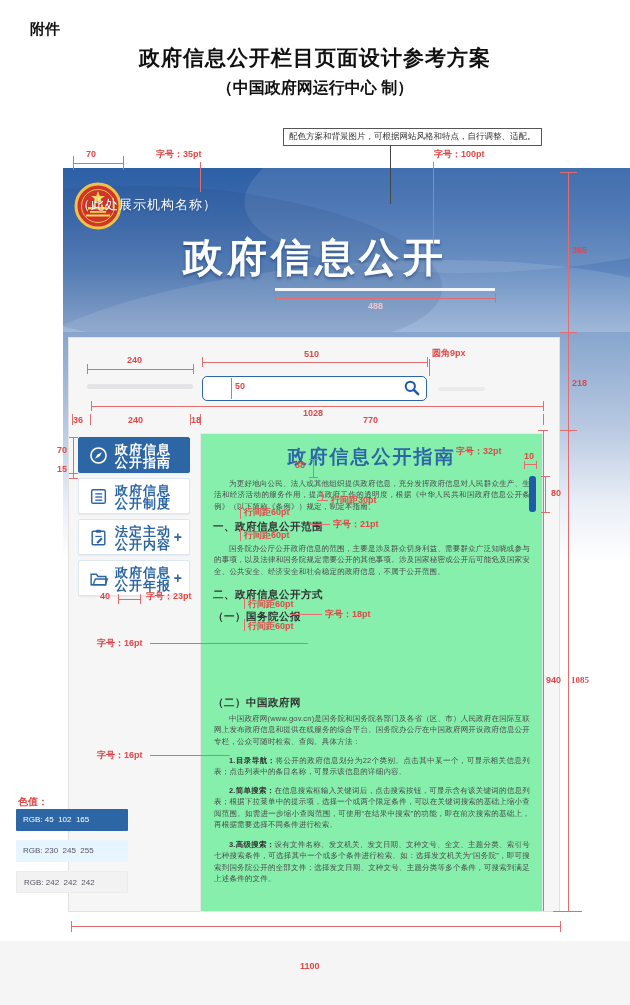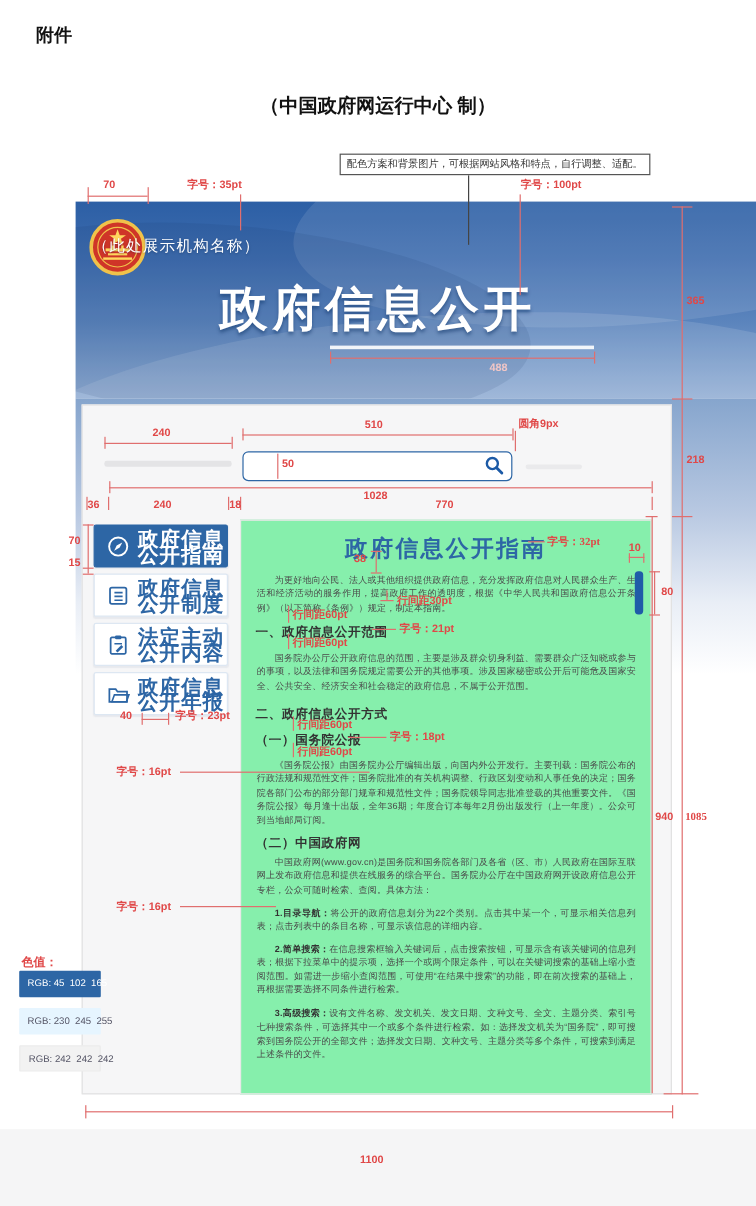--- a/index.html
+++ b/index.html
@@ -31,54 +31,55 @@
   .card{position:absolute;left:68px;top:337px;width:492px;height:575px;background:#f6f6f7;border:1px solid #e2e2e2;box-sizing:border-box;z-index:6;}
   .gbar{position:absolute;background:#e4e4e6;border-radius:2px;z-index:7;}
   .searchbox{position:absolute;left:202px;top:376px;width:225px;height:25px;background:#fff;border:1.5px solid #2d66a5;border-radius:5px;box-sizing:border-box;z-index:7;}
   .searchbox input{position:absolute;left:8px;top:1px;width:185px;height:19px;border:none;outline:none;font-size:10px;background:transparent;}
   .mag{position:absolute;right:6px;top:3px;width:16px;height:16px;}
 
   
   .sb-item{position:absolute;left:78px;width:112px;height:36px;background:#fff;border:1px solid #dde7f2;border-radius:2px;box-sizing:border-box;cursor:pointer;z-index:8;box-shadow:0 1px 1px rgba(120,140,170,.12);}
   .sb-item.active{background:#2d66a5;border-color:#2d66a5;}
   .sb-ic{position:absolute;left:9px;top:7px;width:21px;height:21px;}
-  .sb-tx{position:absolute;left:36px;top:5px;font-size:17px;font-weight:bold;color:#2d66a5;line-height:13px;letter-spacing:1px;}
+  .sb-tx{position:absolute;left:36px;top:5px;font-size:13px;font-weight:bold;color:#2d66a5;line-height:13px;letter-spacing:1px;}
   .sb-item.active .sb-tx{color:#fff;}
   .sb-plus{position:absolute;right:7px;top:9px;font-size:14px;font-weight:bold;color:#2d66a5;line-height:16px;}
 
   
   .panel{position:absolute;left:200px;top:433px;width:343px;height:479px;background:#86efac;border:1px solid #e8e8e8;box-sizing:border-box;z-index:7;}
   .c-title{position:absolute;left:0;width:100%;top:10px;text-align:center;color:#2d66a5;font-size:19px;font-weight:bold;letter-spacing:2px;}
   .para{position:absolute;left:13px;width:316px;font-size:7.5px;line-height:11.4px;color:#4a4a4a;text-align:justify;text-indent:2em;letter-spacing:.2px;}
   .hdg{position:absolute;left:12px;font-size:10.5px;font-weight:bold;color:#333;letter-spacing:.5px;}
   .lead{font-weight:bold;color:#333;}
   .scrollbar{position:absolute;left:529px;top:476px;width:7px;height:36px;background:#1f5ba8;border-radius:3px;z-index:9;cursor:grab;}
 
   
   .lg-title{position:absolute;left:18px;top:795px;color:#e04848;font-size:10px;font-weight:bold;z-index:9;}
-  .sw{position:absolute;left:16px;width:68px;height:22px;border-radius:1px;font-size:8px;line-height:22px;padding-left:7px;white-space:pre;z-index:9;box-sizing:border-box;}
+  .sw{position:absolute;left:16px;width:112px;height:22px;border-radius:1px;font-size:8px;line-height:22px;padding-left:7px;white-space:pre;z-index:9;box-sizing:border-box;}
   .sw1{color:#fff;}
   .sw2{color:#556;}
   .sw3{color:#556;border:1px solid #ececec;}
 
   .strip{position:absolute;left:0;top:941px;width:630px;height:64px;background:#f5f5f6;}
 
   
   .rl{position:absolute;color:#e04848;font-size:9px;font-weight:bold;white-space:nowrap;line-height:1;z-index:20;}
   .rl.lt{color:#f0c6c6;}
   .hl{position:absolute;height:1px;background:#e06e6e;z-index:20;}
   .vl{position:absolute;width:1px;background:#e06e6e;z-index:20;}
   .vl.bk{background:#444;}
 </style>
 </head>
 <body>
 
 <div class="page">
 
   <div class="att">附件</div>
+  <div class="doc-title">政府信息公开栏目页面设计参考方案</div>
   <div class="doc-sub">（中国政府网运行中心 制）</div>
 
   <div class="hdr">
     <div class="wave1"></div>
     <div class="wave2"></div>
     <div class="wave3"></div>
   </div>
   <div class="fade"></div>
 
   <svg class="emblem" style="position:absolute;left:74px;top:182px;z-index:5;" width="48" height="48" viewBox="0 0 48 48">
@@ -142,21 +143,20 @@
     <span class="sb-plus">+</span>
   </div>
 
   <div class="panel">
     <div class="c-title">政府信息公开指南</div>
     <div class="para" style="top:44px;">为更好地向公民、法人或其他组织提供政府信息，充分发挥政府信息对人民群众生产、生活和经济活动的服务作用，提高政府工作的透明度，根据《中华人民共和国政府信息公开条例》（以下简称《条例》）规定，制定本指南。</div>
     <div class="hdg" style="top:86px;">一、政府信息公开范围</div>
     <div class="para" style="top:109px;">国务院办公厅公开政府信息的范围，主要是涉及群众切身利益、需要群众广泛知晓或参与的事项，以及法律和国务院规定需要公开的其他事项。涉及国家秘密或公开后可能危及国家安全、公共安全、经济安全和社会稳定的政府信息，不属于公开范围。</div>
     <div class="hdg" style="top:154px;">二、政府信息公开方式</div>
     <div class="hdg" style="top:176px;">（一）国务院公报</div>
-    <div class="para" style="top:198px;">《国务院公报》由国务院办公厅编辑出版，向国内外公开发行。主要刊载：国务院公布的行政法规和规范性文件；国务院批准的有关机构调整、行政区划变动和人事任免的决定；国务院各部门公布的部分部门规章和规范性文件；国务院领导同志批准登载的其他重要文件。《国务院公报》每月逢十出版，全年36期；年度合订本每年2月份出版发行（上一年度）。公众可到当地邮局订阅。</div>
     <div class="hdg" style="top:262px;">（二）中国政府网</div>
     <div class="para" style="top:279px;">中国政府网(www.gov.cn)是国务院和国务院各部门及各省（区、市）人民政府在国际互联网上发布政府信息和提供在线服务的综合平台。国务院办公厅在中国政府网开设政府信息公开专栏，公众可随时检索、查阅。具体方法：</div>
     <div class="para" style="top:321px;"><span class="lead">1.目录导航：</span><span>将公开的政府信息划分为22个类别。点击其中某一个，可显示相关信息列表；点击列表中的条目名称，可显示该信息的详细内容。</span></div>
     <div class="para" style="top:351px;"><span class="lead">2.简单搜索：</span><span>在信息搜索框输入关键词后，点击搜索按钮，可显示含有该关键词的信息列表；根据下拉菜单中的提示项，选择一个或两个限定条件，可以在关键词搜索的基础上缩小查阅范围。如需进一步缩小查阅范围，可使用“在结果中搜索”的功能，即在前次搜索的基础上，再根据需要选择不同条件进行检索。</span></div>
     <div class="para" style="top:405px;"><span class="lead">3.高级搜索：</span><span>设有文件名称、发文机关、发文日期、文种文号、全文、主题分类、索引号七种搜索条件，可选择其中一个或多个条件进行检索。如：选择发文机关为“国务院”，即可搜索到国务院公开的全部文件；选择发文日期、文种文号、主题分类等多个条件，可搜索到满足上述条件的文件。</span></div>
   </div>
   <div class="scrollbar"></div>
 
   <div class="lg-title">色值：</div>
   <div class="sw sw1" style="top: 809px; background: rgb(45, 102, 165);">RGB: 45  102  165</div>
@@ -185,21 +185,21 @@
   <b class="rl" style="left:572px;top:246px;">365</b>
   <b class="rl" style="left:572px;top:379px;">218</b>
   <b class="rl" style="left:571px;top:676px;font-family:Liberation Serif, serif;">1085</b>
   <i class="vl" style="left:543px;top:430px;height:481px;"></i>
   <i class="hl" style="left:538px;top:430px;width:10px;"></i>
   <b class="rl" style="left:546px;top:676px;">940</b>
 
   <i class="hl" style="left:275px;top:298px;width:220px;"></i>
   <i class="vl" style="left:275px;top:293px;height:10px;"></i>
   <i class="vl" style="left:495px;top:293px;height:10px;"></i>
-  <b class="rl lt" style="left:368px;top:302px;margin-left:40px;">488</b>
+  <b class="rl lt" style="left:368px;top:302px;">488</b>
 
   <b class="rl" style="left:127px;top:356px;">240</b>
   <i class="hl" style="left:87px;top:369px;width:106px;"></i>
   <i class="vl" style="left:87px;top:364px;height:10px;"></i>
   <i class="vl" style="left:193px;top:364px;height:10px;"></i>
   <b class="rl" style="left:304px;top:350px;">510</b>
   <i class="hl" style="left:202px;top:362px;width:225px;"></i>
   <i class="vl" style="left:202px;top:357px;height:10px;"></i>
   <i class="vl" style="left:427px;top:357px;height:10px;"></i>
   <b class="rl" style="left:432px;top:349px;">圆角9px</b>
@@ -226,21 +226,21 @@
   <i class="hl" style="left:69px;top:473px;width:9px;"></i>
   <i class="hl" style="left:69px;top:478px;width:9px;"></i>
   <b class="rl" style="left:57px;top:465px;">15</b>
   <b class="rl" style="left:100px;top:592px;">40</b>
   <i class="hl" style="left:118px;top:599px;width:22px;"></i>
   <i class="vl" style="left:118px;top:594px;height:10px;"></i>
   <i class="vl" style="left:140px;top:594px;height:10px;"></i>
   <b class="rl" style="left:146px;top:592px;">字号：23pt</b>
 
   <i class="hl" style="left:440px;top:451px;width:14px;"></i>
-  <b class="rl" style="left:456px;top:447px;font-family:Liberation Serif, serif;">字号：32pt</b>
+  <b class="rl" style="left:456px;top:447px;">字号：32pt</b>
   <b class="rl" style="left:295px;top:461px;">38</b>
   <i class="vl" style="left:313px;top:459px;height:18px;"></i>
   <i class="hl" style="left:309px;top:459px;width:9px;"></i>
   <i class="hl" style="left:309px;top:477px;width:9px;"></i>
   <i class="vl" style="left:322px;top:492px;height:8px;"></i>
   <i class="hl" style="left:317px;top:500px;width:11px;"></i>
   <b class="rl" style="left:331px;top:496px;">行间距30pt</b>
   <i class="vl" style="left:240px;top:505px;height:14px;"></i>
   <b class="rl" style="left:244px;top:508px;">行间距60pt</b>
   <i class="hl" style="left:310px;top:524px;width:20px;"></i>

